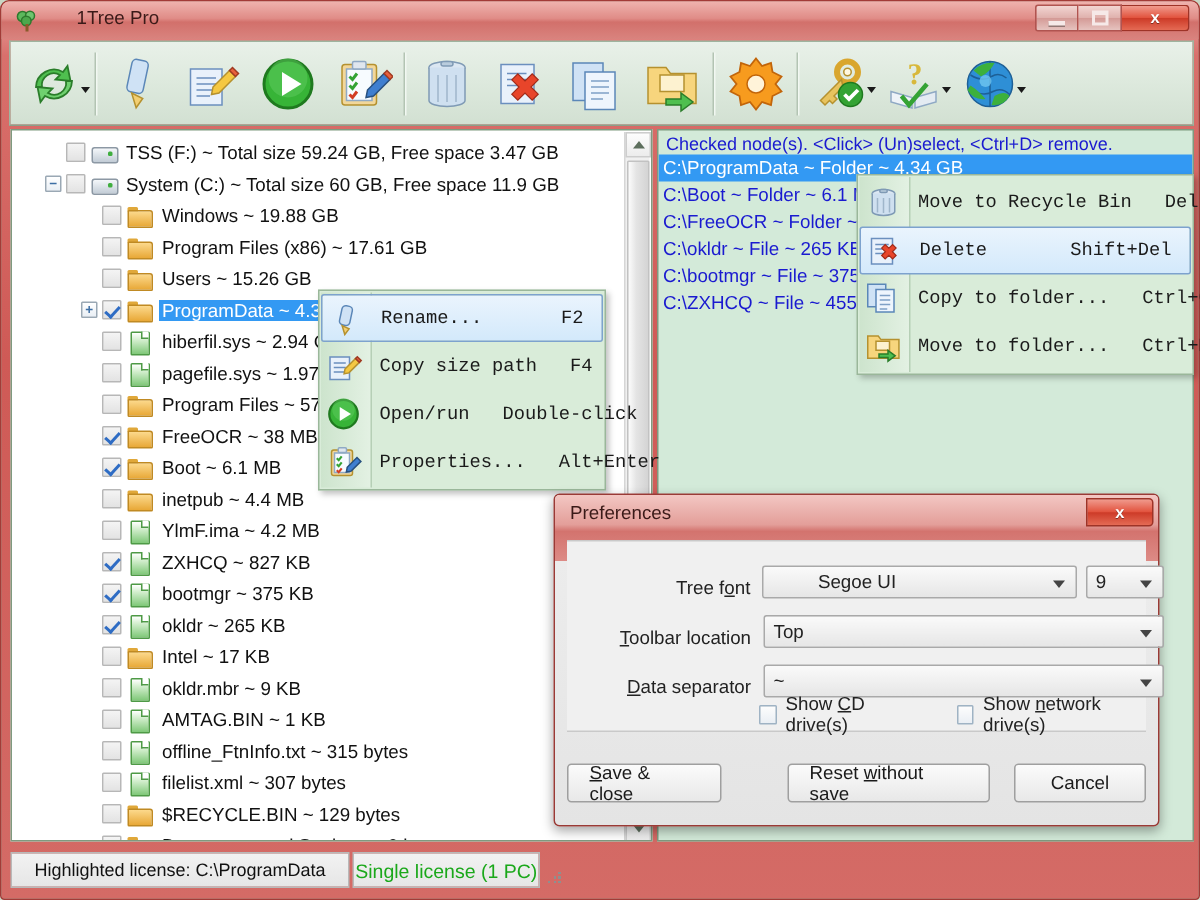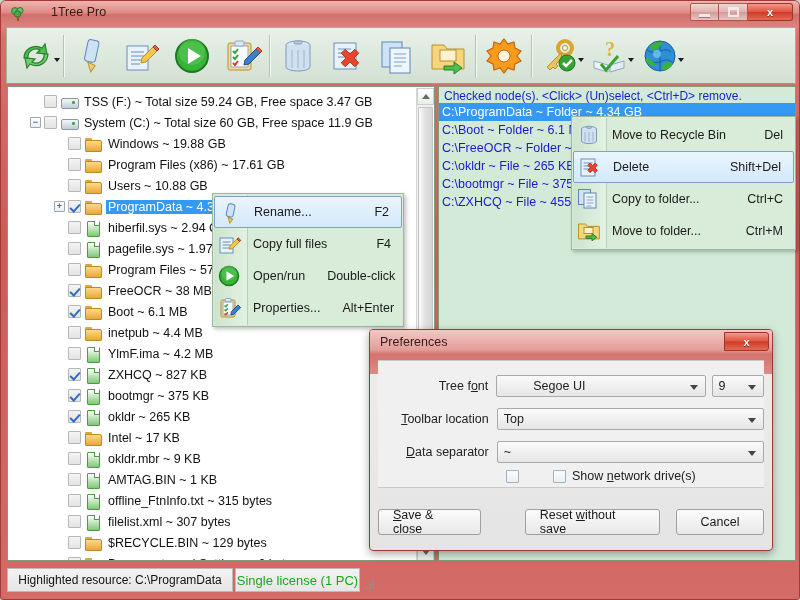--- a/index.html
+++ b/index.html
@@ -178,20 +178,21 @@
     line-height: 18px; white-space: nowrap;
   }
   .rp-row.sel { background: #3399f3; color: #fff; }
 
   
   .ctx {
     position: absolute;
     background: #d9ecd9; border: 1px solid #9ab79a;
     padding: 2px 0;
     box-shadow: 2px 2px 4px rgba(0,0,0,.25);
+    font-family: Liberation Mono, monospace;
   }
   .ctx-gutter {
     position:absolute; left:1px; top:1px; bottom:1px; width:34px;
     background: linear-gradient(to right,#cde4cd,#e3f1e3);
     border-right:1px solid #b6cfb6;
   }
   .ctx-item {
     position: relative; height: 32px; display: flex; align-items: center;
     padding-left: 40px; padding-right: 12px;
     font-size: 12.5px; color: #1a1a1a; white-space: nowrap;
@@ -224,21 +225,21 @@
   .dlg-close {
     position:absolute; right:3px; top:2px; width:45px; height:19px;
     background: linear-gradient(to bottom,#f09a8d 0%,#e2543f 48%,#cd3b28 52%,#e46a54 100%);
     border:1px solid #9e3327; border-radius:0 3px 3px 0;
     color:#fff; font-weight:bold; font-size:11px;
     display:flex; align-items:center; justify-content:center;
     text-shadow:0 1px 0 rgba(0,0,0,.4);
   }
   .dlg-body { position:absolute; left:8px; top:30px; right:8px; height:128px;
     background:#f0f0f0; border-top:1px solid #c9c9c9; border-bottom:1px solid #c9c9c9; }
-  .field-row { position:absolute; left:0; width:100%; height:26px; display:flex; align-items:center; }
+  .field-row { position:absolute; left:12px; width:100%; height:26px; display:flex; align-items:flex-end; }
   .field-label { width:122px; text-align:right; padding-right:8px; font-size:12.5px; color:#222; }
   .ul { text-decoration: underline; }
   .combo {
     height: 22px; background: linear-gradient(to bottom,#fafafa,#e6e6e6);
     border: 1px solid #a9a9a9; border-radius: 2px;
     display: flex; align-items: center; padding-left: 6px;
     font-size: 12.5px; color: #222; position: relative;
   }
   .combo .arr {
     position:absolute; right:7px; top:9px;
@@ -475,21 +476,21 @@
           <span class="expander empty"></span>
           <span class="cbx"></span>
           <span class="ico folder"></span>
           <span class="rowlabel">Program Files (x86) ~ 17.61 GB</span>
         </div>
         <div class="row">
           <span class="indent" style="width: 46px;"></span>
           <span class="expander empty"></span>
           <span class="cbx"></span>
           <span class="ico folder"></span>
-          <span class="rowlabel">Users ~ 10.88 GB</span>
+          <span class="rowlabel">Users ~ 15.26 GB</span>
         </div>
         <div class="row selected">
           <span class="indent" style="width: 46px;"></span>
           <span class="expander">+</span>
           <span class="cbx checked"></span>
           <span class="ico folder"></span>
           <span class="rowlabel">ProgramData ~ 4.34 GB</span>
         </div>
         <div class="row">
           <span class="indent" style="width: 46px;"></span>
@@ -649,21 +650,21 @@
         </div>
         <div class="ctx-item">
           <span class="mi-icon"><svg width="24" height="22" viewBox="0 0 24 22">
               <rect x="2" y="5" width="13" height="15" fill="#e9f1fb" stroke="#6b8fbe"></rect>
               <g stroke="#6b8fbe">
                 <path d="M4.5 9h8M4.5 12h8M4.5 15h8"></path>
               </g>
               <path d="M12 13 l7-7 2.6 2.6 -7 7 -3.2 .6z" fill="#f5c842" stroke="#b5912f"></path>
               <path d="M19 6 l2.6 2.6 1.2-1.2 -2.6-2.6z" fill="#e8603c" stroke="#a03a22"></path>
             </svg></span>
-          <span class="mi-label">Copy full files</span>
+          <span class="mi-label">Copy size path</span>
           <span class="mi-key">F4</span>
         </div>
         <div class="ctx-item">
           <span class="mi-icon"><svg width="24" height="22" viewBox="0 0 24 22">
               <circle cx="11" cy="11" r="9.5" fill="#37b437" stroke="#1f7a1f" stroke-width="1.5"></circle>
               <circle cx="11" cy="8" r="7.5" fill="#63cf63" opacity=".45"></circle>
               <path d="M8.5 6.3 l7.5 4.7 -7.5 4.7z" fill="#fff"></path>
             </svg></span>
           <span class="mi-label">Open/run</span>
           <span class="mi-key">Double-click</span>
@@ -762,37 +763,38 @@
       <div class="field-row" style="top:78px;">
         <span class="field-label"><span class="ul">D</span>ata separator</span>
         <div class="combo" style="width:275px;">
           <span>~</span>
           <i class="arr"></i>
         </div>
       </div>
 
       <div class="chk-row" style="top:104px; padding-left:128px;">
         <div class="chk"></div>
+        <span class="chk-lbl">Show <span class="ul">C</span>D drive(s)</span>
         <div class="chk" style="margin-left:28px;"></div>
         <span class="chk-lbl">Show <span class="ul">n</span>etwork drive(s)</span>
       </div>
     </div>
 
     <div class="dlg-foot">
       <div class="btn">
         <span><span class="ul">S</span>ave &amp; close</span>
       </div>
       <div class="btn" style="min-width:128px;margin-left:28px;">
         <span>Reset <span class="ul">w</span>ithout save</span>
       </div>
       <div class="btn" style="min-width:88px;">Cancel</div>
     </div>
   </div>
 
   <div class="statusbar">
-    <div class="sb-cell left">Highlighted resource: C:\ProgramData</div>
+    <div class="sb-cell left">Highlighted license: C:\ProgramData</div>
     <div class="sb-cell right" style="color: rgb(26, 168, 26);">Single license (1 PC)</div>
     <div class="sb-grip2">
         <i class="grip-dots"></i>
       </div>
   </div>
 
 </div>
 
 </body></html>

